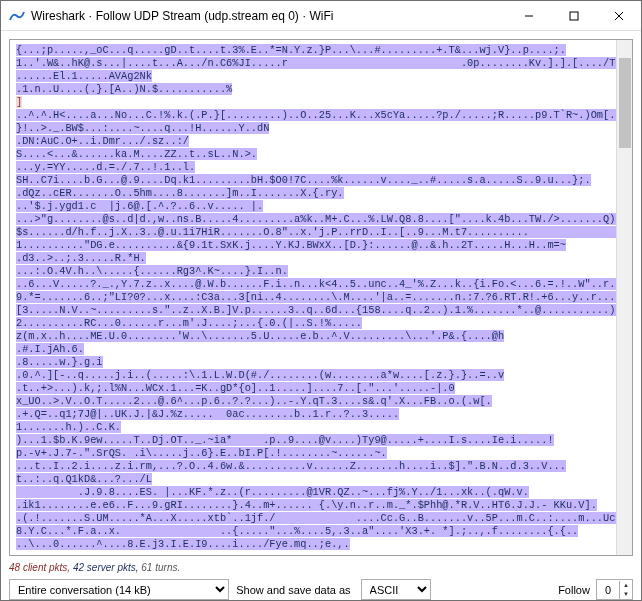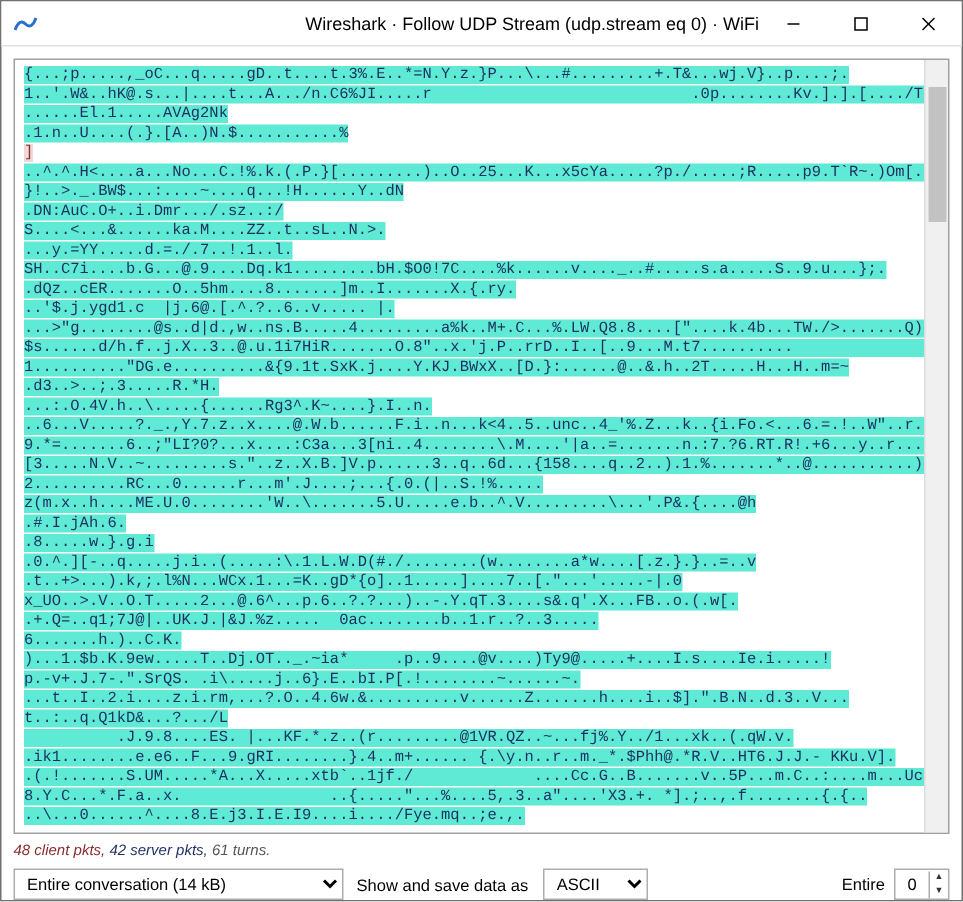--- a/index.html
+++ b/index.html
@@ -27,21 +27,20 @@
     border-bottom: 1px solid #e0e0e0;
   }
   .titlebar .icon {
     width: 16px; height: 16px;
     margin-right: 6px;
   }
   .titlebar .title {
     flex: 1;
     font-size: 12px;
     color: #000;
-    text-align: right;
   }
   .winbtns {
     display: flex;
   }
   .winbtn {
     width: 45px;
     height: 29px;
     display: flex;
     align-items: center;
     justify-content: center;
@@ -68,21 +67,21 @@
     flex: 1;
     overflow: auto;
     padding: 4px 6px;
     font-family: Consolas, "Courier New", monospace;
     font-size: 10.3px;
     line-height: 13px;
     white-space: pre;
     color: #000;
   }
   .stream .cli { background: #eed9d9; color: #8b2c2c; }
-  .stream .srv { background: #5eead4; color: #1e2f5f; text-align: right; }
+  .stream .srv { background: #c4b5fd; color: #1e2f5f; text-align: right; }
   .vscroll {
     width: 16px;
     background: #f0f0f0;
     border-left: 1px solid #dcdcdc;
     position: relative;
   }
   .vscroll .thumb {
     position: absolute;
     top: 18px; left: 2px;
     width: 12px; height: 90px;
@@ -187,21 +186,21 @@
 <span class="srv">9.*=.......6..;"LI?0?...x....:C3a...3[ni..4........\.M....'|a..=.......n.:7.?6.RT.R!.+6...y..r....</span>
 <span class="srv">[3.....N.V..~.........s."..z..X.B.]V.p......3..q..6d...{158....q..2..).1.%.......*..@...........);.0%.'</span>
 <span class="srv">2..........RC...0......r...m'.J....;...{.0.(|..S.!%.....</span>
 <span class="srv">z(m.x..h....ME.U.0........'W..\.......5.U.....e.b..^.V.........\...'.P&amp;.{....@h</span>
 <span class="srv">.#.I.jAh.6.</span>
 <span class="srv">.8.....w.}.g.i</span>
 <span class="srv">.0.^.][-..q.....j.i..(.....:\.1.L.W.D(#./........(w........a*w....[.z.}.}..=..v</span>
 <span class="srv">.t..+&gt;...).k,;.l%N...WCx.1...=K..gD*{o]..1.....]....7..[."...'.....-|.0</span>
 <span class="srv">x_UO..&gt;.V..O.T.....2...@.6^...p.6..?.?...)..-.Y.qT.3....s&amp;.q'.X...FB..o.(.w[.</span>
 <span class="srv">.+.Q=..q1;7J@|..UK.J.|&amp;J.%z.....  0ac........b..1.r..?..3.....</span>
-<span class="srv">6.......h.)..C.K.</span>
+<span class="srv">1.......h.)..C.K.</span>
 <span class="srv">)...1.$b.K.9ew.....T..Dj.OT.._.~ia*     .p..9....@v....)Ty9@.....+....I.s....Ie.i.....!</span>
 <span class="srv">p.-v+.J.7-.".SrQS. .i\.....j..6}.E..bI.P[.!........~......~.</span>
 <span class="srv">...t..I..2.i....z.i.rm,...?.O..4.6w.&amp;..........v......Z.......h....i..$].".B.N..d.3..V...</span>
 <span class="srv">t..:..q.Q1kD&amp;...?.../L</span>
 <span class="srv">          .J.9.8....ES. |...KF.*.z..(r.........@1VR.QZ..~...fj%.Y../1...xk..(.qW.v.</span>
 <span class="srv">.ik1........e.e6..F...9.gRI........}.4..m+...... {.\y.n..r..m._*.$Phh@.*R.V..HT6.J.J.- KKu.V].</span>
 <span class="srv">.(.!.......S.UM.....*A...X.....xtb`..1jf./             ....Cc.G..B.......v..5P...m.C..:....m...Uc..*.</span>
 <span class="srv">8.Y.C...*.F.a..x.                ..{....."...%....5,.3..a"....'X3.+. *].;..,.f........{.{..</span>
 <span class="srv">..\...0......^....8.E.j3.I.E.I9....i..../Fye.mq..;e.,.</span>
 </div>
@@ -220,21 +219,21 @@
       <select style="width:220px">
         <option>Entire conversation (14 kB)</option>
       </select>
       <div class="flex1" style="text-align:right;padding-right:4px">
         <label>Show and save data as</label>
       </div>
       <select style="width:70px">
         <option>ASCII</option>
       </select>
       <div class="flex1"></div>
-      <label>Entire</label>
+      <label>Follow</label>
       <div class="spin">
         <span class="val">0</span>
         <span class="arrows">
           <span>▲</span>
           <span>▼</span>
         </span>
       </div>
     </div>
 
   </div>

